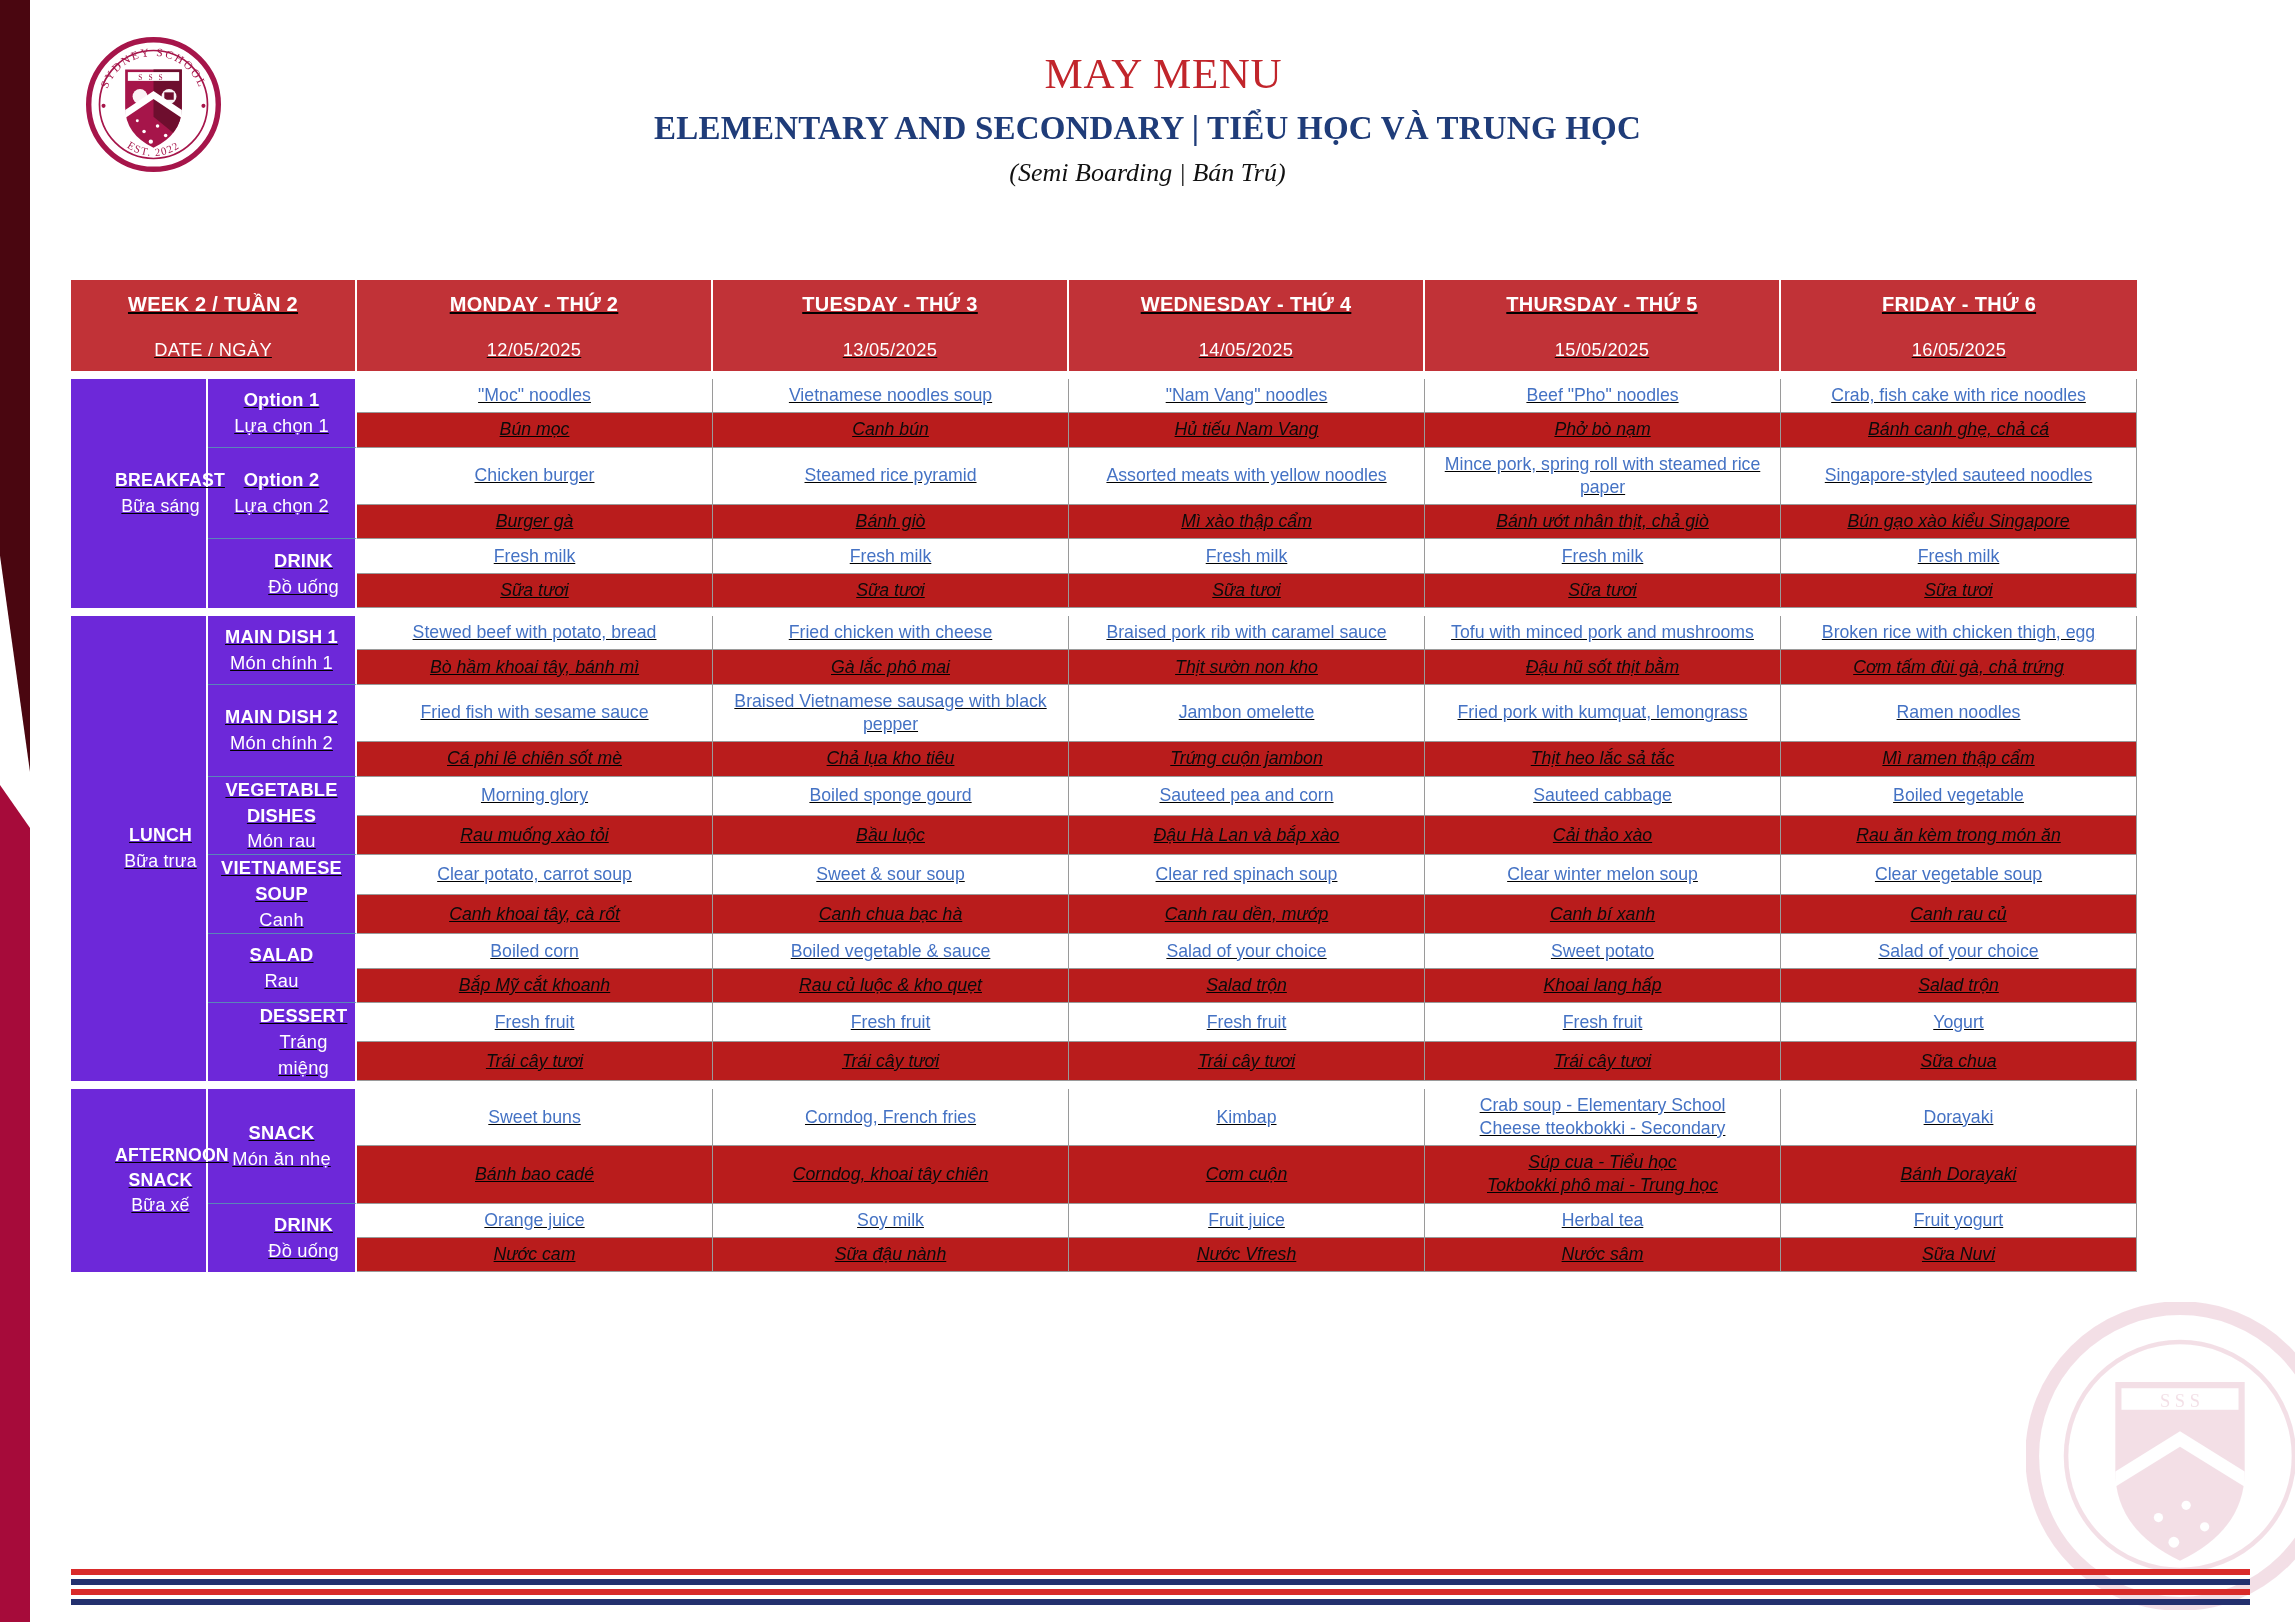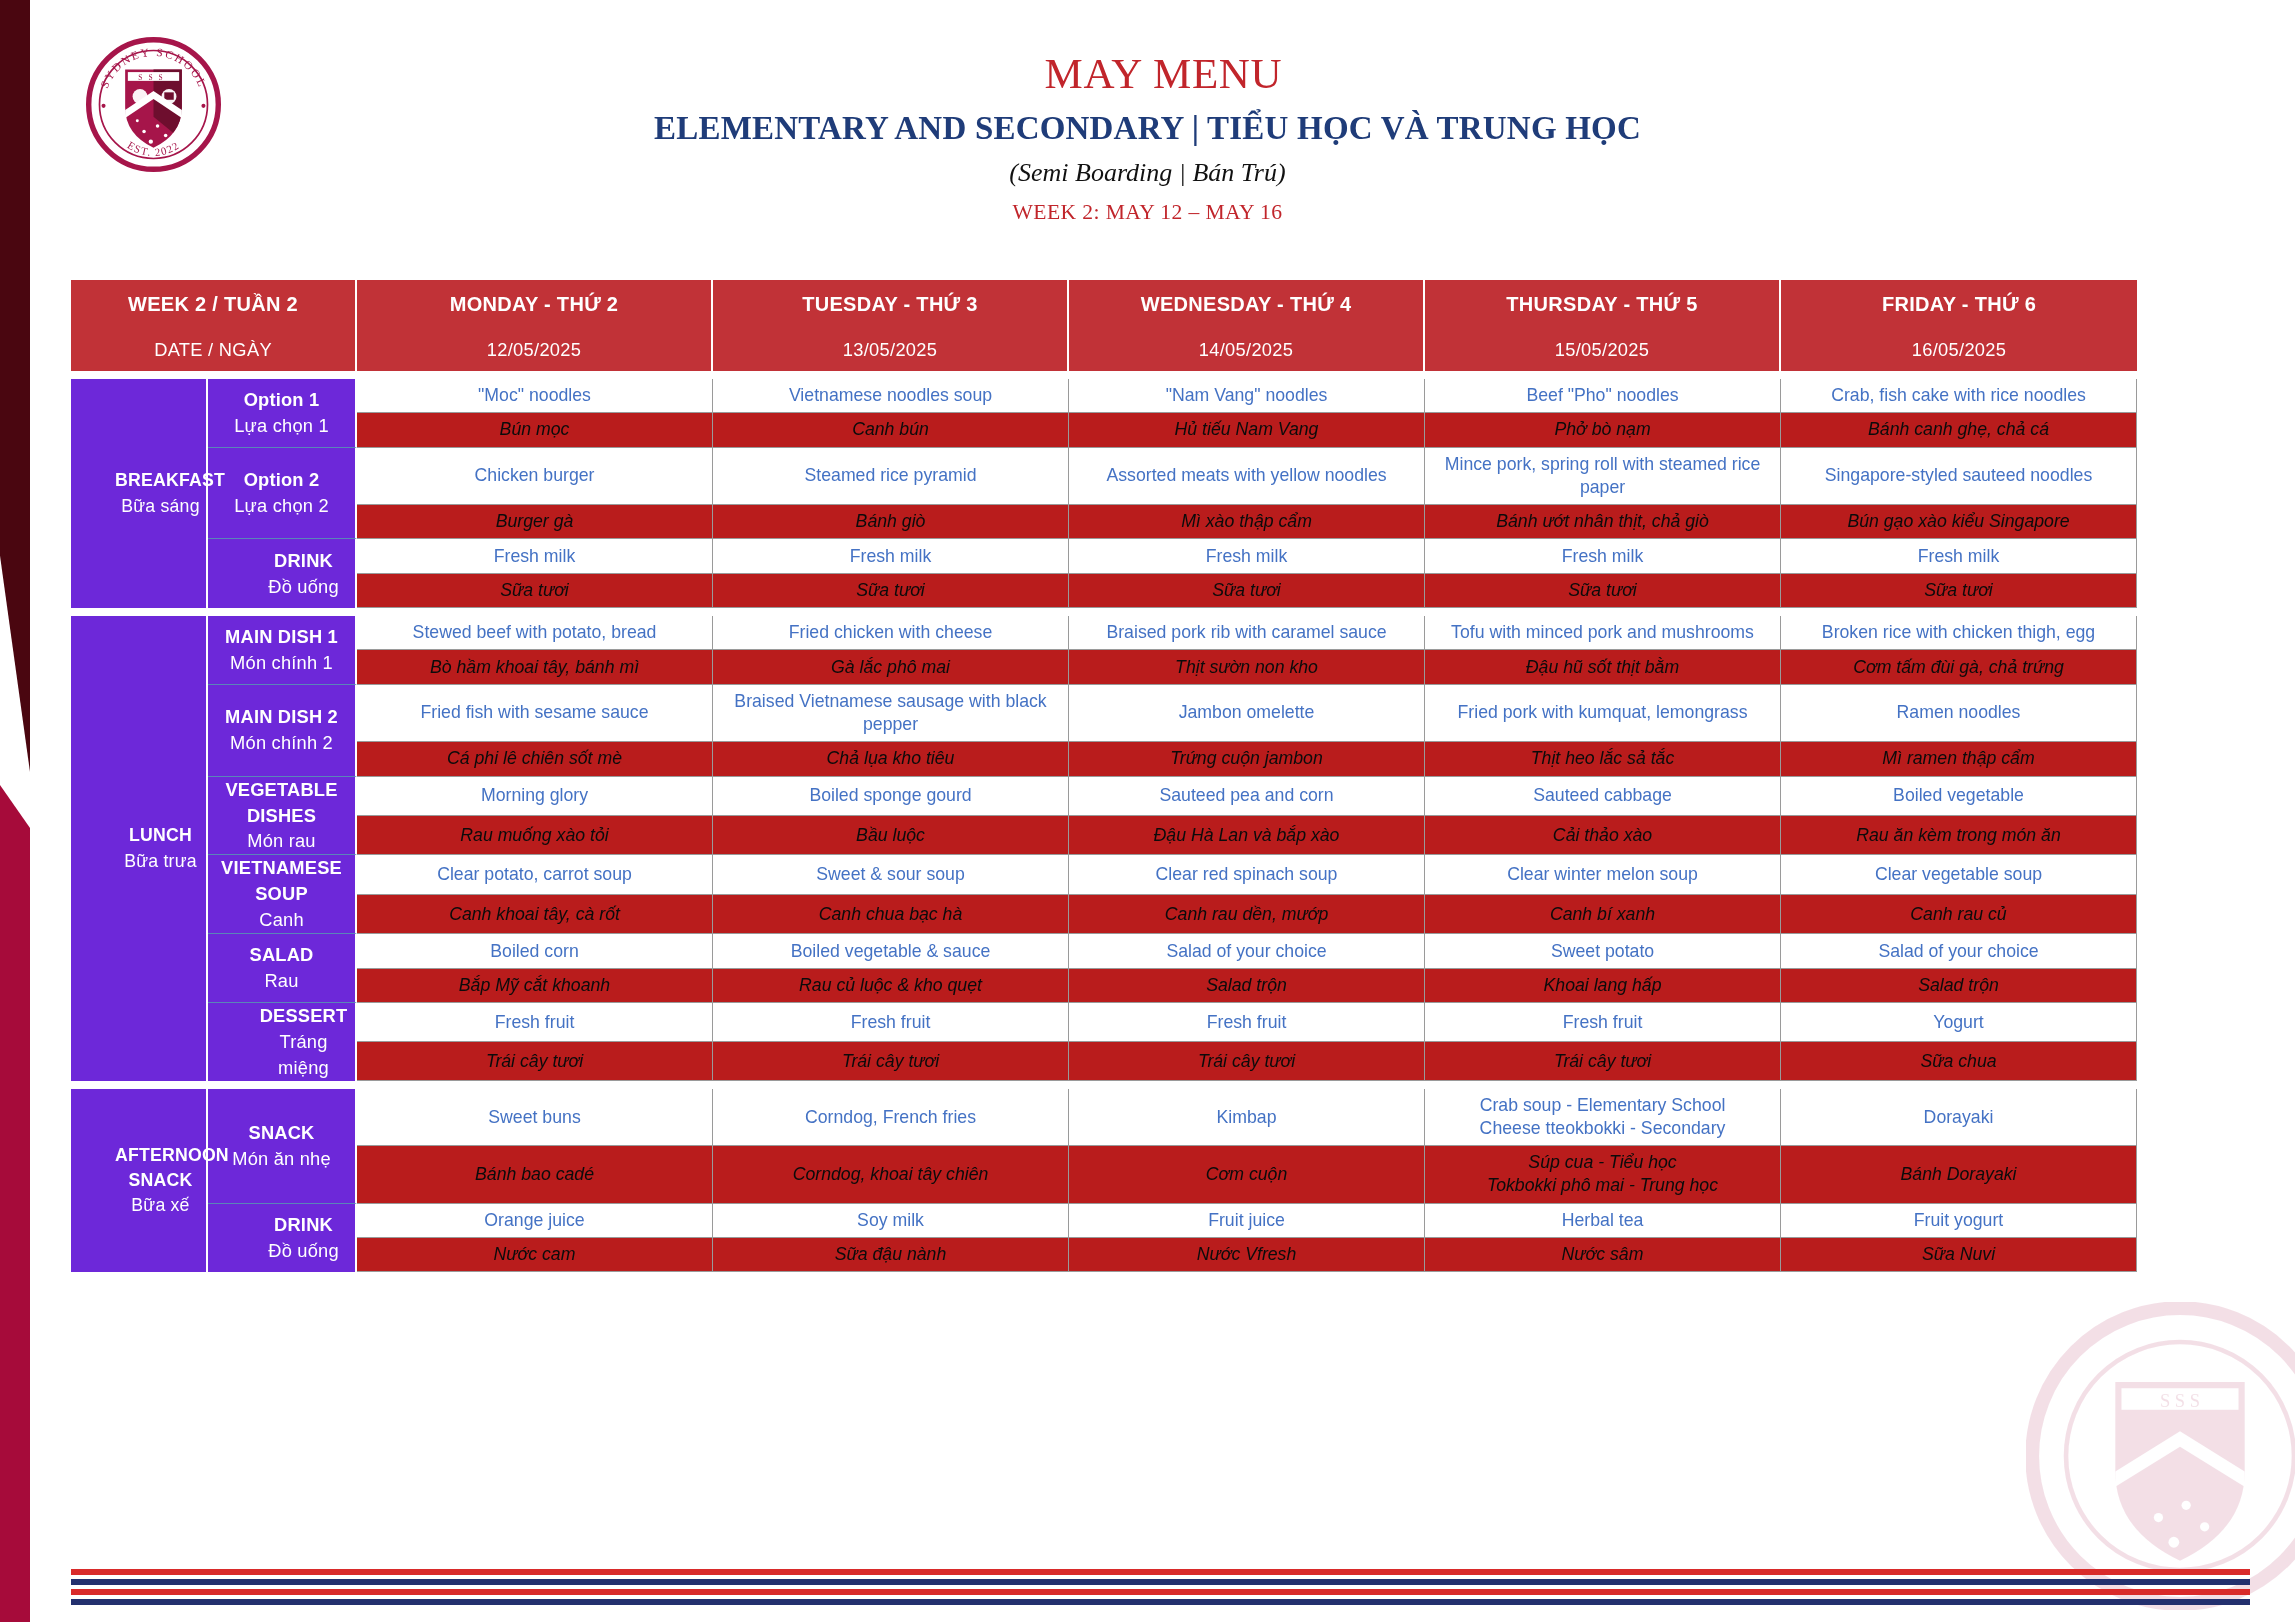--- a/index.html
+++ b/index.html
@@ -54,20 +54,21 @@
     font-size: 21.6px; font-weight: 400; color: #C1252B;
     padding-top: 11.8px; letter-spacing: 0.4px;
   }
 
   
   #menu-table {
     position: absolute; left: 71px; top: 280px;
     width: 1753px;
     border-collapse: separate; border-spacing: 0;
     table-layout: fixed;
+    text-decoration: underline;
   }
   #menu-table col.c-sec  { width: 137px; }
   #menu-table col.c-sub  { width: 149px; }
   #menu-table col.c-day  { width: 356px; }
 
   #menu-table td { vertical-align: middle; text-align: center; }
 
   
   .hdr {
     background: #C1333A;
@@ -171,21 +172,20 @@
     <circle cx="106" cy="132" r="2.6" fill="#ffffff"></circle>
     <circle cx="118" cy="146" r="2.6" fill="#ffffff"></circle>
     <circle cx="96" cy="155" r="3.2" fill="#ffffff"></circle>
     <circle cx="76" cy="124" r="2.2" fill="#ffffff"></circle>
   </svg>
 
   <div id="title-block">
     <div id="main-title">MAY MENU</div>
     <div id="subtitle-en-vi">ELEMENTARY AND SECONDARY | TIỂU HỌC VÀ TRUNG HỌC</div>
     <div id="subtitle-boarding">(Semi Boarding | Bán Trú)</div>
-    <div id="week-range">WEEK 2: MAY 12 – MAY 16</div>
   </div>
 </div>
 
 <table id="menu-table">
   <colgroup>
     <col class="c-sec">
       <col class="c-sub">
     <col class="c-day">
       <col class="c-day">
       <col class="c-day">

